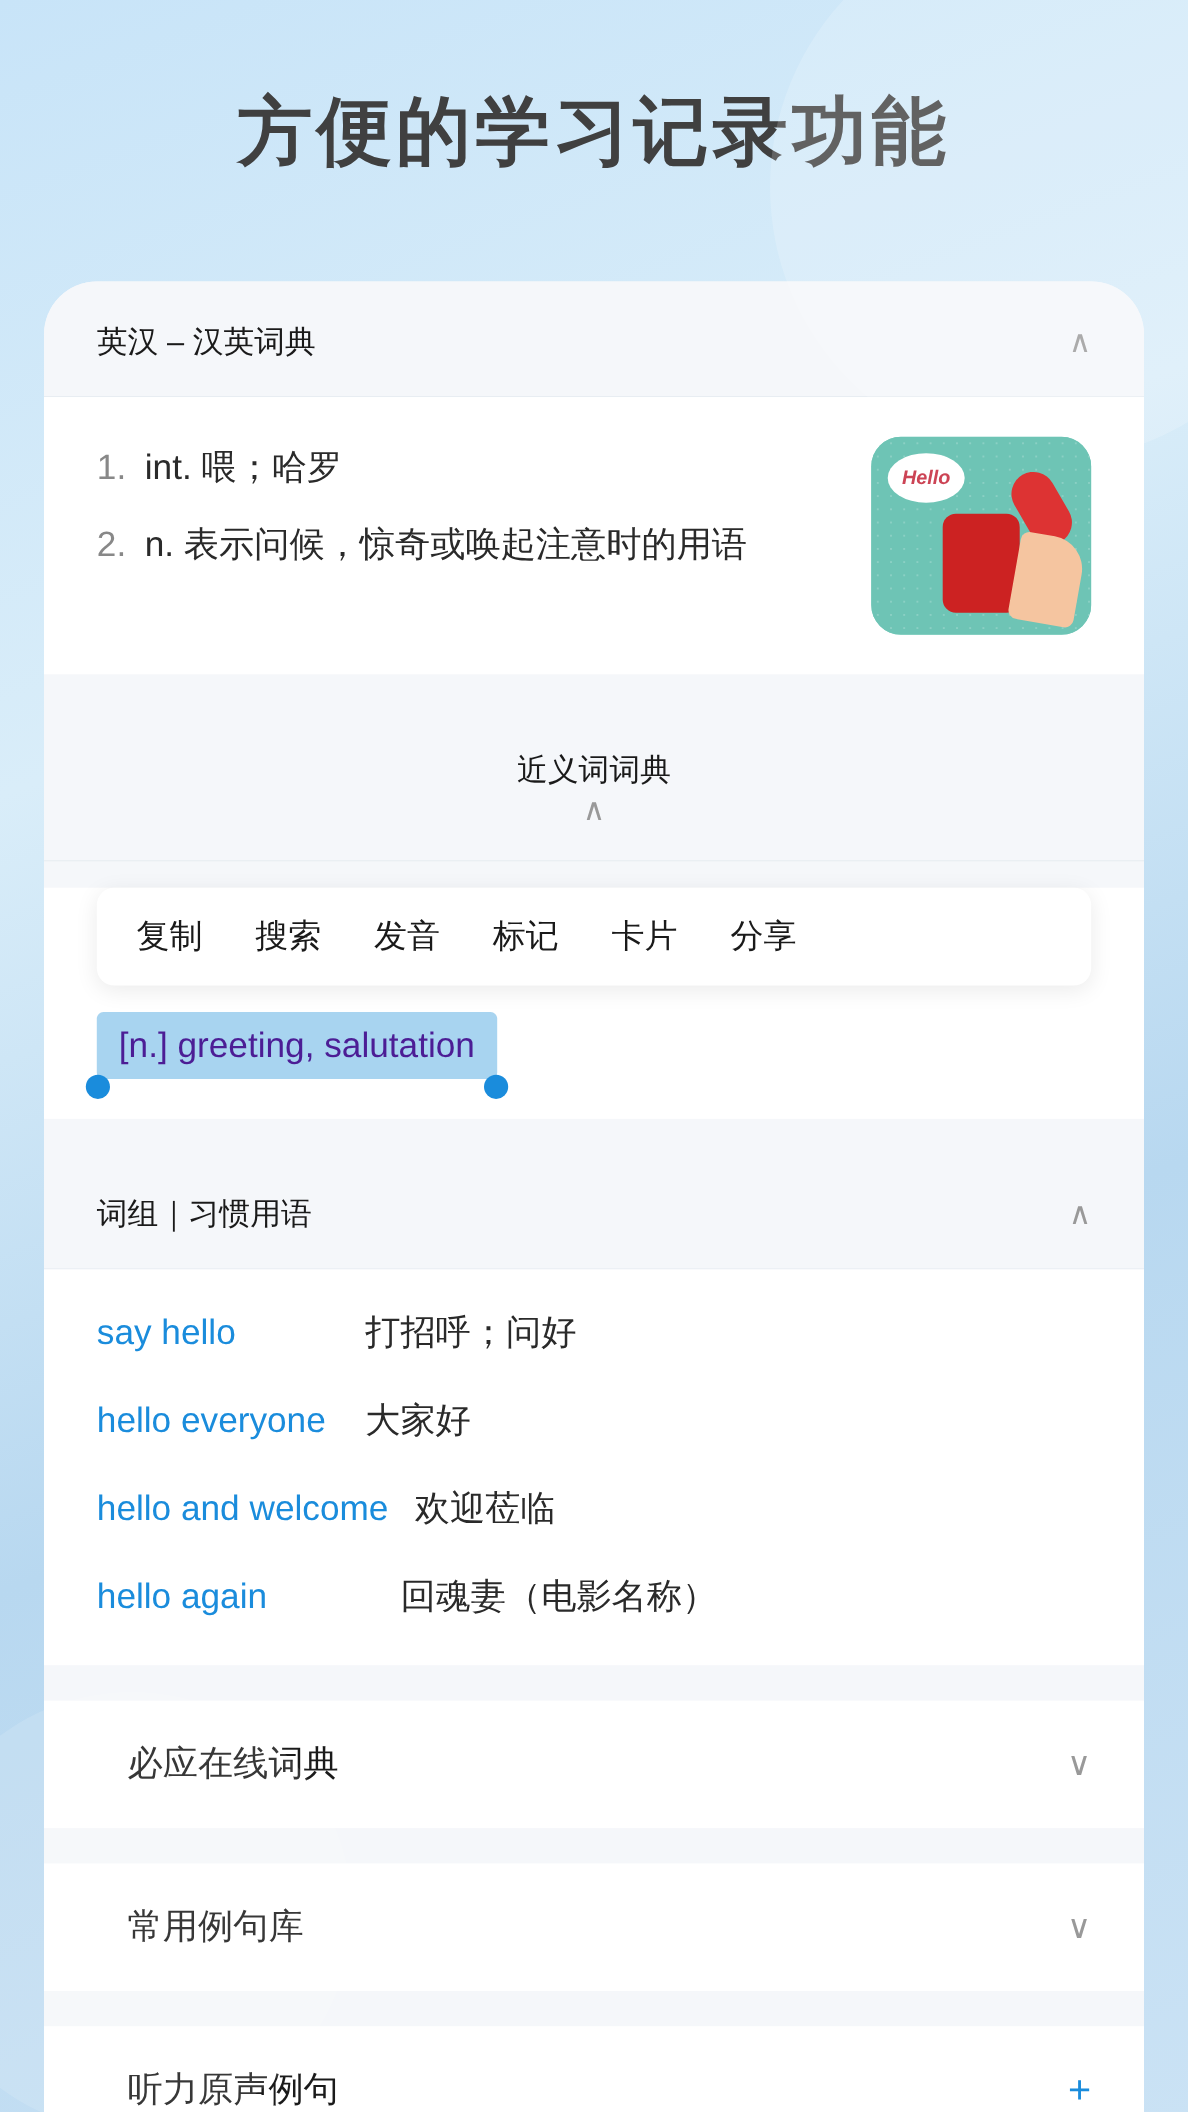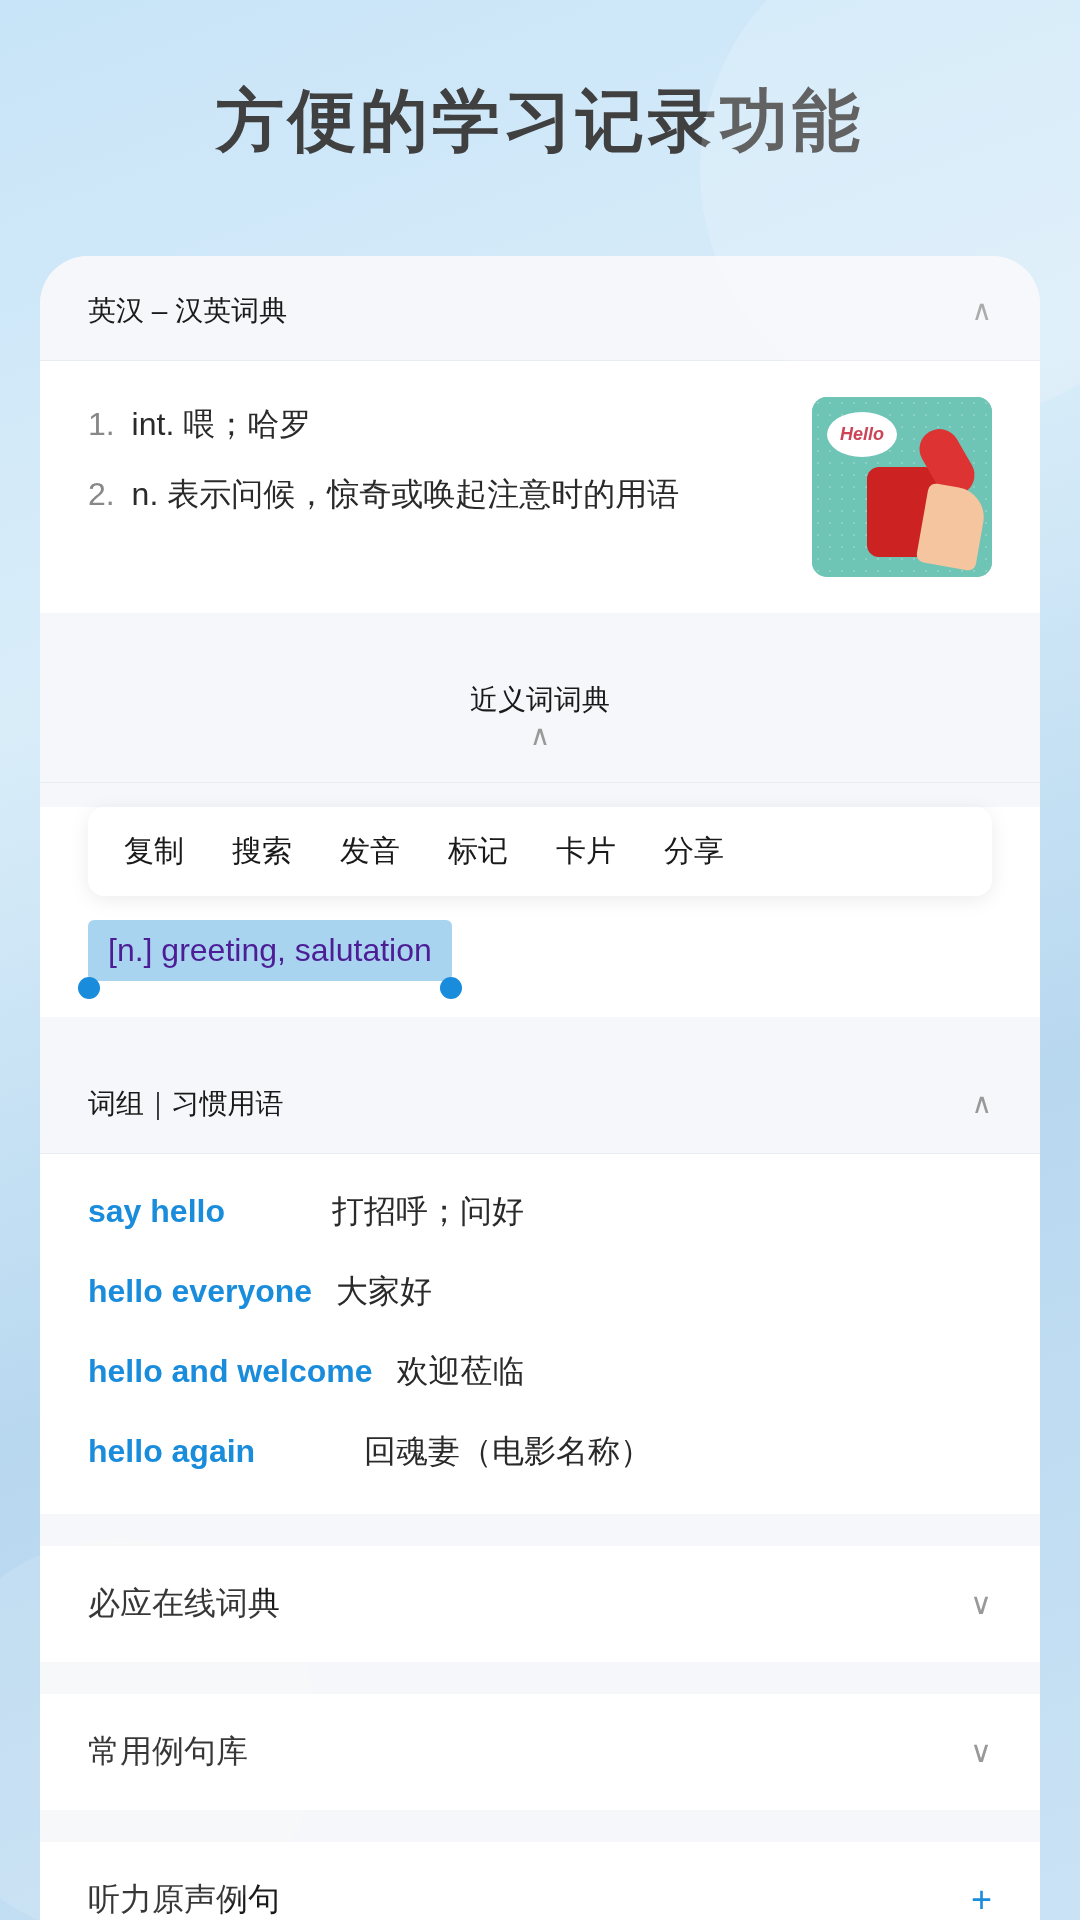--- a/index.html
+++ b/index.html
@@ -101,23 +101,23 @@
       font-size: 32px;
       color: #2a2a2a;
       line-height: 1.7;
       margin-bottom: 16px;
     }
     .definition-number {
       color: #888;
       margin-right: 8px;
     }
     .hello-image {
-      width: 180px;
+      width: 200px;
       height: 180px;
-      border-radius: 15px;
+      border-radius: 27px;
       background: #7ecfc0;
       flex-shrink: 0;
       margin-left: 30px;
       display: flex;
       align-items: center;
       justify-content: center;
       position: relative;
       overflow: hidden;
     }
     
@@ -275,40 +275,41 @@
       align-items: center;
       margin-bottom: 36px;
       font-size: 32px;
     }
     .phrase-item:last-child {
       margin-bottom: 4px;
       gap: 32px;
     }
     .phrase-english {
       color: #1a8cdc;
-      font-weight: 700;
+      font-weight: 400;
       margin-right: 24px;
       min-width: 220px;
     }
     .phrase-chinese {
       color: #2a2a2a;
     }
 
     
     .collapsed-section {
       background: white;
       margin-top: 16px;
       padding: 36px 48px;
       display: flex;
       align-items: center;
       justify-content: space-between;
     }
     .collapsed-title {
       font-size: 32px;
       color: #1a1a1a;
+      margin-left: 28px;
     }
     .collapsed-icon {
       font-size: 30px;
       color: #999;
     }
     .collapsed-icon-blue {
       font-size: 36px;
       color: #1a8cdc;
       font-weight: 300;
     }

